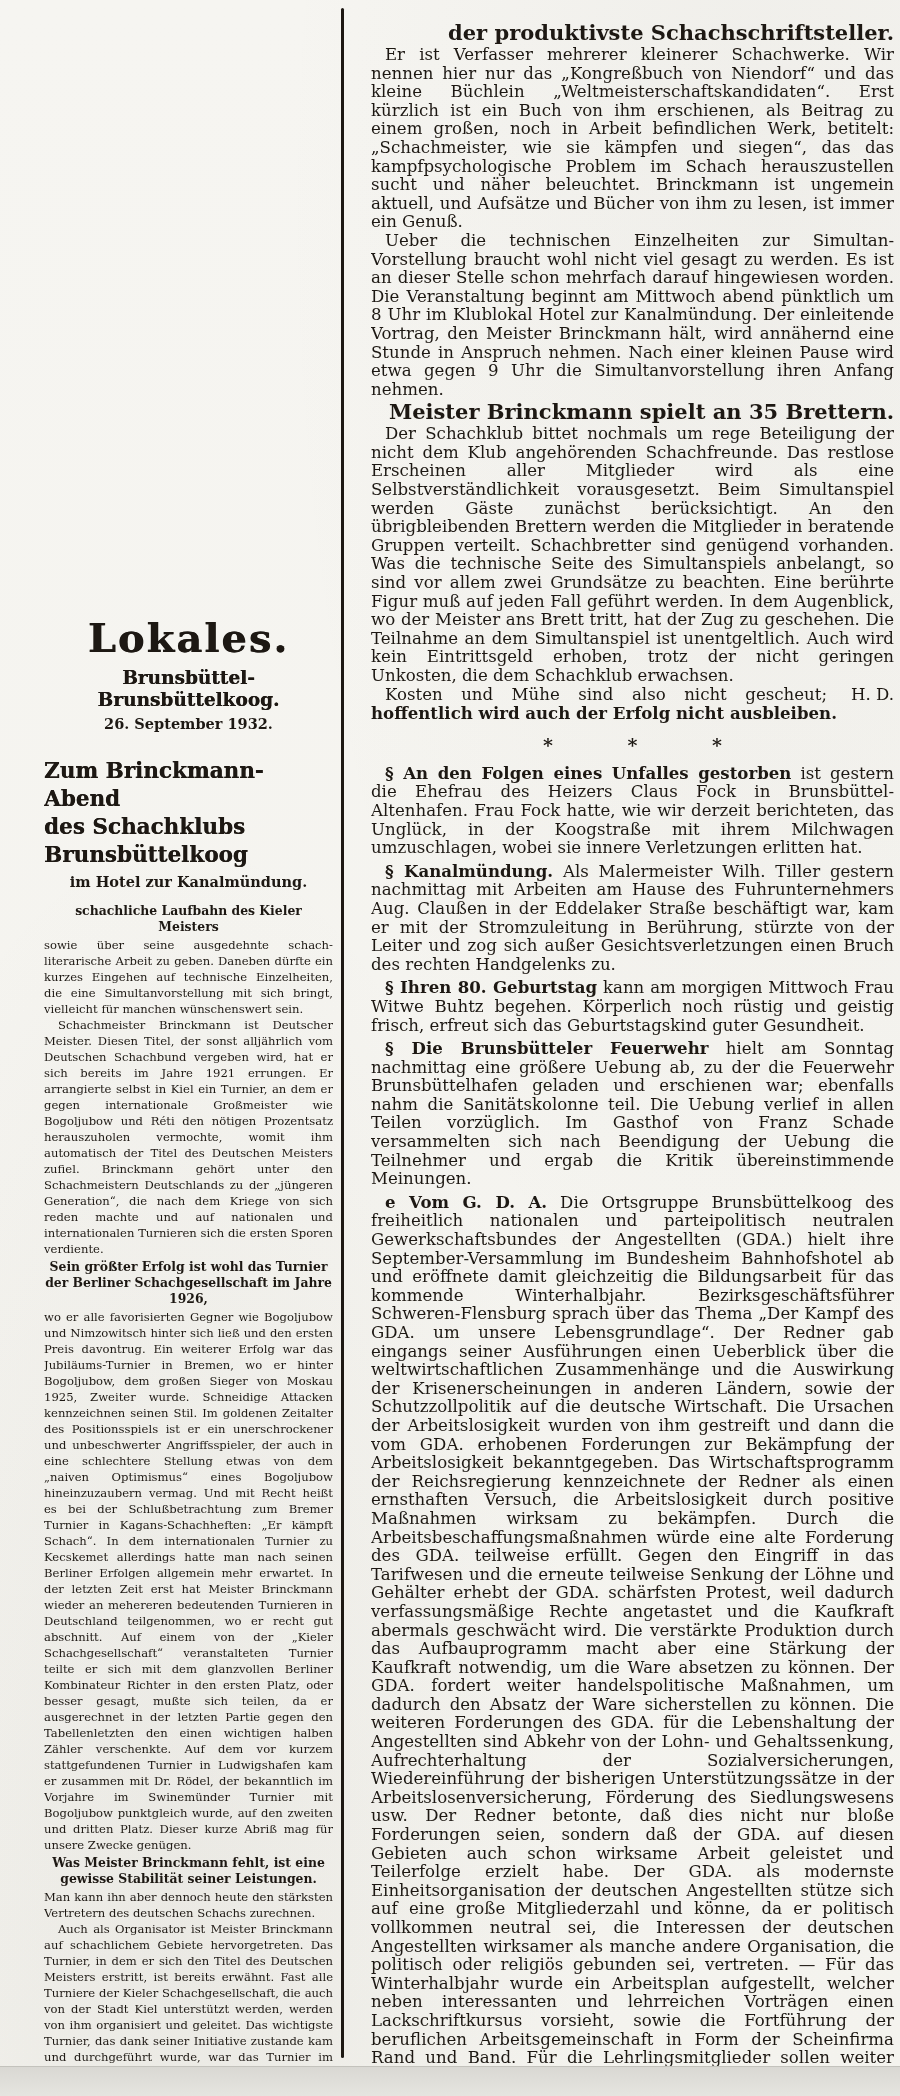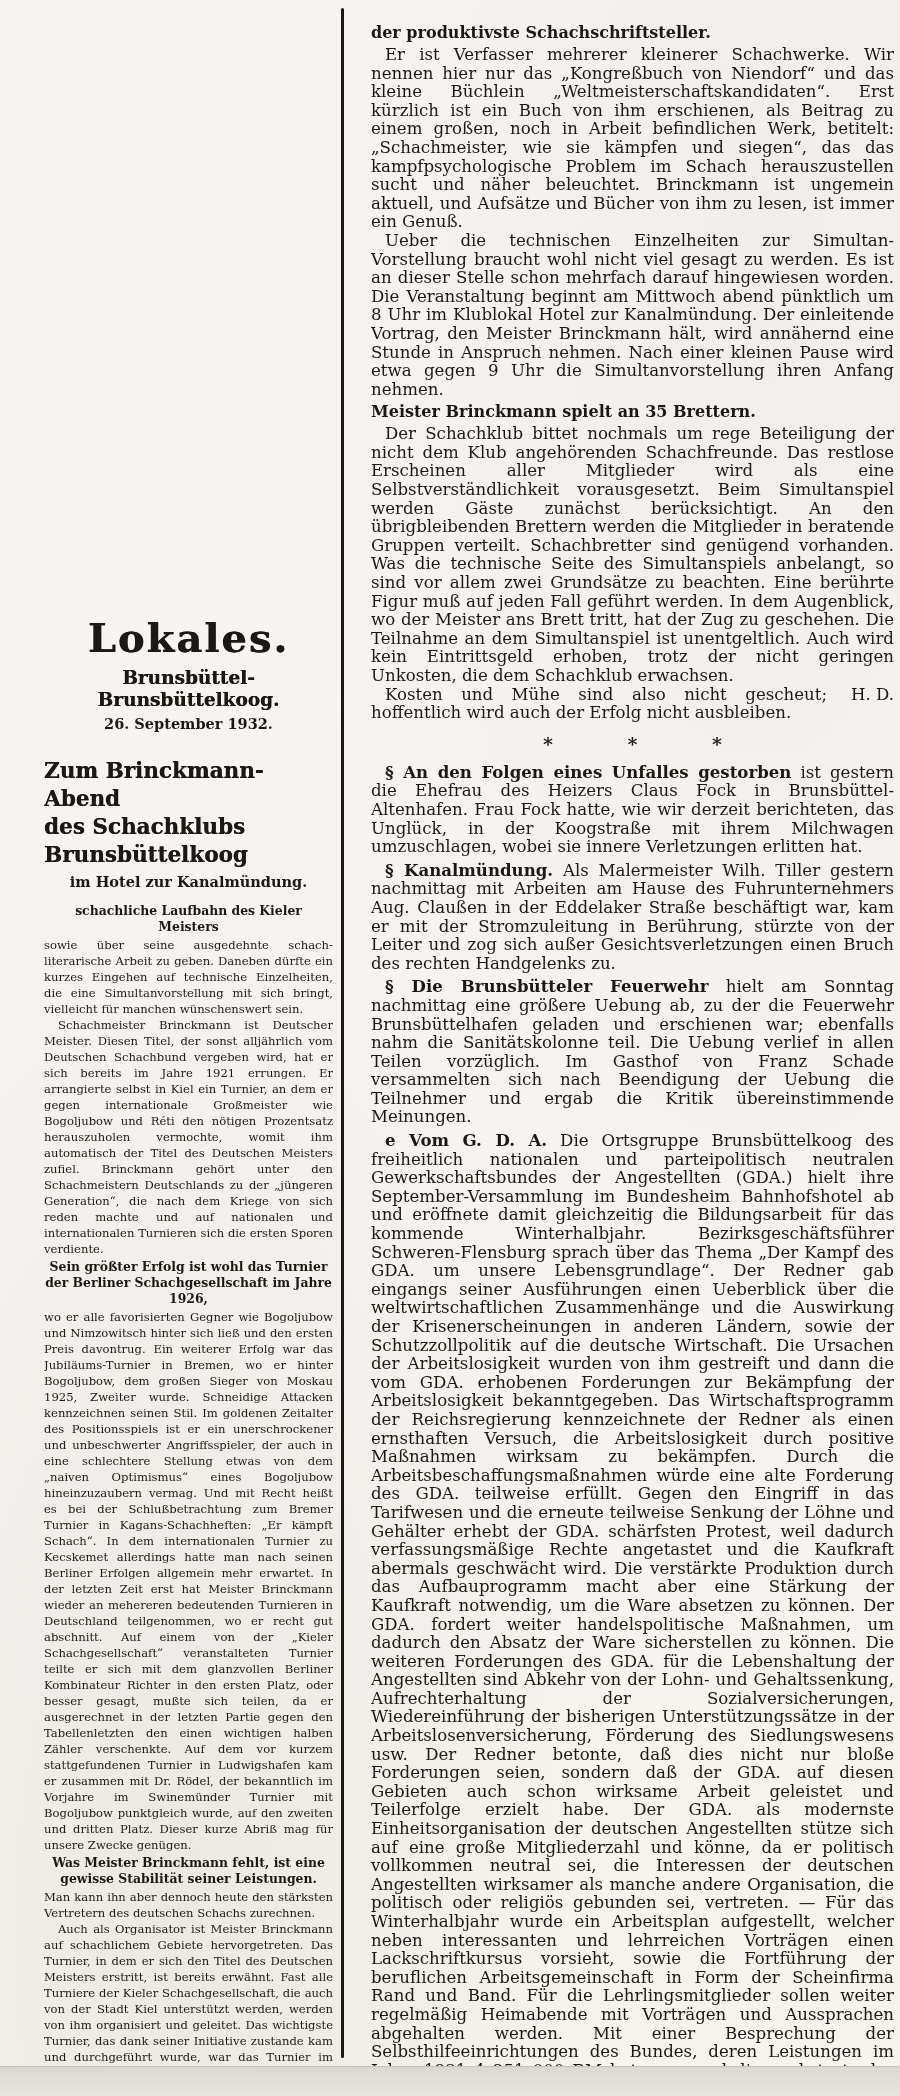--- a/index.html
+++ b/index.html
@@ -95,30 +95,30 @@
   }
   .col-right .body {
     margin: 0;
     font-size: 16.6px;
     line-height: 18.6px;
     text-align: justify;
     hyphens: auto;
   }
   .col-right .subhead {
     margin: 3px 0 3px 0;
-    font-size: 16px;
+    font-size: 21px;
     line-height: 20px;
     font-weight: bold;
-    text-align: left;
+    text-align: right;
   }
   .indent { text-indent: 14px; }
   .noindent { text-indent: 0; }
   .news { margin-top: 4px !important; }
   .lead { font-weight: bold; }
-  .emph { font-weight: normal; }
+  .emph { font-weight: bold; }
   .sig { float: right; font-weight: normal; padding-left: 10px; }
   .stars {
     margin: 10px 0 8px 0;
     text-align: center;
     font-size: 19px;
     line-height: 22px;
     font-weight: bold;
     letter-spacing: 34px;
     padding-left: 34px;
   }
@@ -163,20 +163,21 @@
       <span class="sig">H. D.</span>
       <span>Kosten und Mühe sind also nicht gescheut; </span><span class="emph">hoffentlich wird auch der Erfolg nicht ausbleiben.</span>
     </p>
 
     <div class="stars">* * *</div>
 
     <p class="body indent news"><span class="lead">§ An den Folgen eines Unfalles gestorben</span><span> ist gestern die Ehefrau des Heizers Claus Fock in Brunsbüttel-Altenhafen. Frau Fock hatte, wie wir derzeit berichteten, das Unglück, in der Koogstraße mit ihrem Milchwagen umzuschlagen, wobei sie innere Verletzungen erlitten hat.</span></p>
 
     <p class="body indent news"><span class="lead">§ Kanalmündung.</span><span> Als Malermeister Wilh. Tiller gestern nachmittag mit Arbeiten am Hause des Fuhrunternehmers Aug. Claußen in der Eddelaker Straße beschäftigt war, kam er mit der Stromzuleitung in Berührung, stürzte von der Leiter und zog sich außer Gesichtsverletzungen einen Bruch des rechten Handgelenks zu.</span></p>
 
+    <p class="body indent news"><span class="lead">§ Ihren 80. Geburtstag</span><span> kann am morgigen Mittwoch Frau Witwe Buhtz begehen. Körperlich noch rüstig und geistig frisch, erfreut sich das Geburtstagskind guter Gesundheit.</span></p>
 
     <p class="body indent news"><span class="lead">§ Die Brunsbütteler Feuerwehr</span><span> hielt am Sonntag nachmittag eine größere Uebung ab, zu der die Feuerwehr Brunsbüttelhafen geladen und erschienen war; ebenfalls nahm die Sanitätskolonne teil. Die Uebung verlief in allen Teilen vorzüglich. Im Gasthof von Franz Schade versammelten sich nach Beendigung der Uebung die Teilnehmer und ergab die Kritik übereinstimmende Meinungen.</span></p>
 
     <p class="body indent news"><span class="lead">e Vom G. D. A.</span><span> Die Ortsgruppe Brunsbüttelkoog des freiheitlich nationalen und parteipolitisch neutralen Gewerkschaftsbundes der Angestellten (GDA.) hielt ihre September-Versammlung im Bundesheim Bahnhofshotel ab und eröffnete damit gleichzeitig die Bildungsarbeit für das kommende Winterhalbjahr. Bezirksgeschäftsführer Schweren-Flensburg sprach über das Thema „Der Kampf des GDA. um unsere Lebensgrundlage“. Der Redner gab eingangs seiner Ausführungen einen Ueberblick über die weltwirtschaftlichen Zusammenhänge und die Auswirkung der Krisenerscheinungen in anderen Ländern, sowie der Schutzzollpolitik auf die deutsche Wirtschaft. Die Ursachen der Arbeitslosigkeit wurden von ihm gestreift und dann die vom GDA. erhobenen Forderungen zur Bekämpfung der Arbeitslosigkeit bekanntgegeben. Das Wirtschaftsprogramm der Reichsregierung kennzeichnete der Redner als einen ernsthaften Versuch, die Arbeitslosigkeit durch positive Maßnahmen wirksam zu bekämpfen. Durch die Arbeitsbeschaffungsmaßnahmen würde eine alte Forderung des GDA. teilweise erfüllt. Gegen den Eingriff in das Tarifwesen und die erneute teilweise Senkung der Löhne und Gehälter erhebt der GDA. schärfsten Protest, weil dadurch verfassungsmäßige Rechte angetastet und die Kaufkraft abermals geschwächt wird. Die verstärkte Produktion durch das Aufbauprogramm macht aber eine Stärkung der Kaufkraft notwendig, um die Ware absetzen zu können. Der GDA. fordert weiter handelspolitische Maßnahmen, um dadurch den Absatz der Ware sicherstellen zu können. Die weiteren Forderungen des GDA. für die Lebenshaltung der Angestellten sind Abkehr von der Lohn- und Gehaltssenkung, Aufrechterhaltung der Sozialversicherungen, Wiedereinführung der bisherigen Unterstützungssätze in der Arbeitslosenversicherung, Förderung des Siedlungswesens usw. Der Redner betonte, daß dies nicht nur bloße Forderungen seien, sondern daß der GDA. auf diesen Gebieten auch schon wirksame Arbeit geleistet und Teilerfolge erzielt habe. Der GDA. als modernste Einheitsorganisation der deutschen Angestellten stütze sich auf eine große Mitgliederzahl und könne, da er politisch vollkommen neutral sei, die Interessen der deutschen Angestellten wirksamer als manche andere Organisation, die politisch oder religiös gebunden sei, vertreten. — Für das Winterhalbjahr wurde ein Arbeitsplan aufgestellt, welcher neben interessanten und lehrreichen Vorträgen einen Lackschriftkursus vorsieht, sowie die Fortführung der beruflichen Arbeitsgemeinschaft in Form der Scheinfirma Rand und Band. Für die Lehrlingsmitglieder sollen weiter regelmäßig Heimabende mit Vorträgen und Aussprachen abgehalten werden. Mit einer Besprechung der Selbsthilfeeinrichtungen des Bundes, deren Leistungen im Jahre 1931 4 251 000 RM betrugen und die auch trotz der Krisenzeit in jeder Hinsicht sichergestellt seien, wurde die interessant verlaufene und gut besuchte Versammlung geschlossen.</span></p>
 
   </section>
 
   <div class="bottom-edge"></div>
 
 </div>

